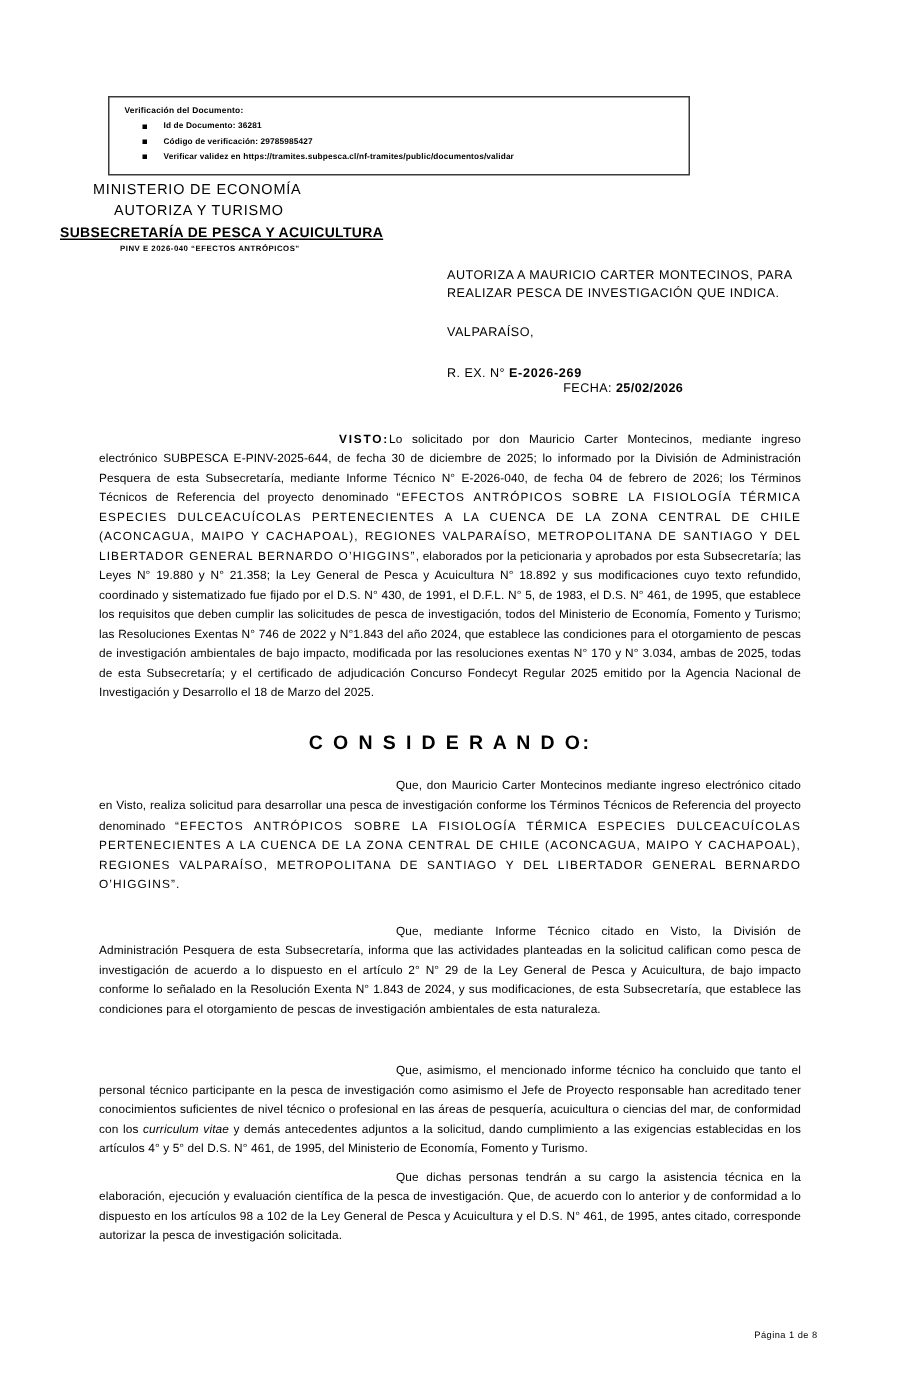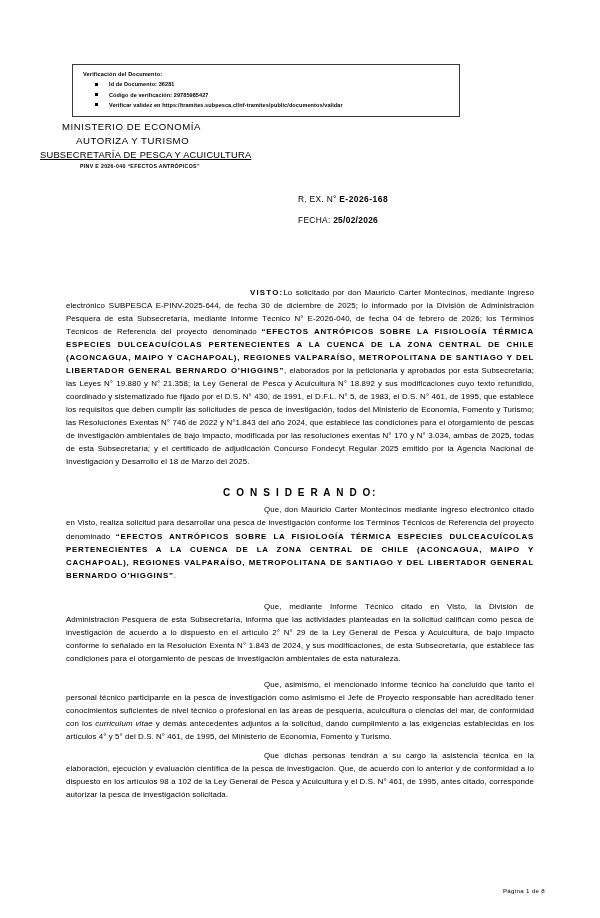--- a/index.html
+++ b/index.html
@@ -72,21 +72,21 @@
     letter-spacing: 0.55px;
     line-height: 1.42;
   }
   .ministry .l2 { padding-left: 14px; }
 
   .subsec {
     position: absolute;
     left: 40px;
     top: 150px;
     font-size: 9.3px;
-    font-weight: normal;
+    font-weight: bold;
     letter-spacing: 0.25px;
     text-decoration: underline;
     text-align: right;
   }
 
   .pinv-code {
     position: absolute;
     left: 80px;
     top: 163px;
     font-size: 5.2px;
@@ -116,22 +116,22 @@
     letter-spacing: 0.3px;
     margin-top: 17px;
   }
   .title-block .resnum b {
     font-weight: bold;
     letter-spacing: 0.5px;
   }
   .title-block .fecha {
     font-size: 8.4px;
     letter-spacing: 0.3px;
-    margin-top: 11px;
-    font-weight: bold;
+    font-weight: bold;
+    text-align: center;
   }
   .title-block .fecha .lbl { font-weight: normal; }
 
   
   .body-col {
     position: absolute;
     left: 66px;
     top: 286px;
     width: 468px;
   }
@@ -141,33 +141,32 @@
     line-height: 1.65;
     text-align: justify;
     text-justify: inter-word;
     letter-spacing: 0.08px;
   }
   p.just + p.just { margin-top: 11px; }
   .indent-lead { display: inline-block; }
   .lead-visto {
     font-weight: bold;
     letter-spacing: 1.2px;
-    margin-left: 24px;
   }
   .boldwide {
-    font-weight: bold;
+    font-weight: normal;
     letter-spacing: 0.75px;
   }
   .ital { font-style: italic; }
 
   .heading-center {
     margin: 0;
     padding-top: 19px;
     text-align: center;
-    font-size: 10px;
+    font-size: 13px;
     font-weight: bold;
     letter-spacing: 1.6px;
   }
   .pad-top-visto { padding-left: 160px; }
   .pad-top-que { padding-left: 198px; }
 
   
   .footer-page {
     position: absolute;
     left: 0;
@@ -196,47 +195,49 @@
   <div class="ministry">
     <div class="l1">MINISTERIO DE ECONOMÍA</div>
     <div class="l2">AUTORIZA Y TURISMO</div>
   </div>
 
   <div class="subsec">SUBSECRETARÍA DE PESCA Y ACUICULTURA</div>
 
   <div class="pinv-code">PINV E 2026-040 “EFECTOS ANTRÓPICOS”</div>
 
   <div class="title-block">
+    <div class="authorize">AUTORIZA A MAURICIO CARTER MONTECINOS, PARA REALIZAR PESCA DE INVESTIGACIÓN QUE INDICA.</div>
+    <div class="city">VALPARAÍSO,</div>
     <div class="resnum">
       <span>R. EX. N°</span>
-      <b>E-2026-168</b>
+      <b>E-2026-269</b>
     </div>
     <div class="fecha">
       <span class="lbl">FECHA:</span>
       <span>25/02/2026</span>
     </div>
   </div>
 
   <div class="body-col">
 
     <p class="just">
       <span class="indent-lead pad-top-visto"></span><span class="lead-visto">VISTO:</span><span>Lo solicitado por don Mauricio Carter Montecinos, mediante ingreso electrónico SUBPESCA E-PINV-2025-644, de fecha 30 de diciembre de 2025; lo informado por la División de Administración Pesquera de esta Subsecretaría, mediante Informe Técnico N° E-2026-040, de fecha 04 de febrero de 2026; los Términos Técnicos de Referencia del proyecto denominado </span><span class="boldwide">“EFECTOS ANTRÓPICOS SOBRE LA FISIOLOGÍA TÉRMICA ESPECIES DULCEACUÍCOLAS PERTENECIENTES A LA CUENCA DE LA ZONA CENTRAL DE CHILE (ACONCAGUA, MAIPO Y CACHAPOAL), REGIONES VALPARAÍSO, METROPOLITANA DE SANTIAGO Y DEL LIBERTADOR GENERAL BERNARDO O’HIGGINS”</span><span>, elaborados por la peticionaria y aprobados por esta Subsecretaría; las Leyes N° 19.880 y N° 21.358; la Ley General de Pesca y Acuicultura N° 18.892 y sus modificaciones cuyo texto refundido, coordinado y sistematizado fue fijado por el D.S. N° 430, de 1991, el D.F.L. N° 5, de 1983, el D.S. N° 461, de 1995, que establece los requisitos que deben cumplir las solicitudes de pesca de investigación, todos del Ministerio de Economía, Fomento y Turismo; las Resoluciones Exentas N° 746 de 2022 y N°1.843 del año 2024, que establece las condiciones para el otorgamiento de pescas de investigación ambientales de bajo impacto, modificada por las resoluciones exentas N° 170 y N° 3.034, ambas de 2025, todas de esta Subsecretaría; y el certificado de adjudicación Concurso Fondecyt Regular 2025 emitido por la Agencia Nacional de Investigación y Desarrollo el 18 de Marzo del 2025.</span>
     </p>
 
     <p class="heading-center">C O N S I D E R A N D O:</p>
 
-    <p class="just" style="margin-top:5px">
+    <p class="just" style="margin-top:15px">
       <span class="indent-lead pad-top-que"></span><span>Que,</span><span> don Mauricio Carter Montecinos mediante ingreso electrónico citado en Visto, realiza solicitud para desarrollar una pesca de investigación conforme los Términos Técnicos de Referencia del proyecto denominado </span><span class="boldwide">“EFECTOS ANTRÓPICOS SOBRE LA FISIOLOGÍA TÉRMICA ESPECIES DULCEACUÍCOLAS PERTENECIENTES A LA CUENCA DE LA ZONA CENTRAL DE CHILE (ACONCAGUA, MAIPO Y CACHAPOAL), REGIONES VALPARAÍSO, METROPOLITANA DE SANTIAGO Y DEL LIBERTADOR GENERAL BERNARDO O’HIGGINS”</span><span>.</span>
     </p>
 
     <p class="just" style="margin-top:18px">
       <span class="indent-lead pad-top-que"></span><span>Que, mediante Informe Técnico citado en Visto, la División de Administración Pesquera de esta Subsecretaría, informa que las actividades planteadas en la solicitud califican como pesca de investigación de acuerdo a lo dispuesto en el artículo 2° N° 29 de la Ley General de Pesca y Acuicultura, de bajo impacto conforme lo señalado en la Resolución Exenta N° 1.843 de 2024, y sus modificaciones, de esta Subsecretaría, que establece las condiciones para el otorgamiento de pescas de investigación ambientales de esta naturaleza.</span>
     </p>
 
-    <p class="just" style="margin-top:13px">
+    <p class="just" style="margin-top:28px">
       <span class="indent-lead pad-top-que"></span><span>Que, asimismo, el mencionado informe técnico ha concluido que tanto el personal técnico participante en la pesca de investigación como asimismo el Jefe de Proyecto responsable han acreditado tener conocimientos suficientes de nivel técnico o profesional en las áreas de pesquería, acuicultura o ciencias del mar, de conformidad con los </span><span class="ital">curriculum vitae</span><span> y demás antecedentes adjuntos a la solicitud, dando cumplimiento a las exigencias establecidas en los artículos 4° y 5° del D.S. N° 461, de 1995, del Ministerio de Economía, Fomento y Turismo.</span>
     </p>
 
     <p class="just" style="margin-top:6px">
       <span class="indent-lead pad-top-que"></span><span>Que dichas personas tendrán a su cargo la asistencia técnica en la elaboración, ejecución y evaluación científica de la pesca de investigación. Que, de acuerdo con lo anterior y de conformidad a lo dispuesto en los artículos 98 a 102 de la Ley General de Pesca y Acuicultura y el D.S. N° 461, de 1995, antes citado, corresponde autorizar la pesca de investigación solicitada.</span>
     </p>
 
   </div>
 
   <div class="footer-page">Página 1 de 8</div>

